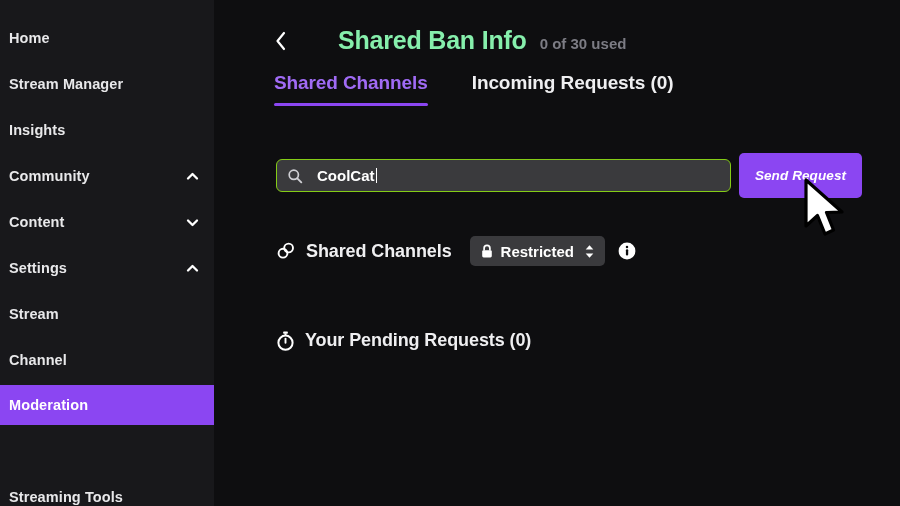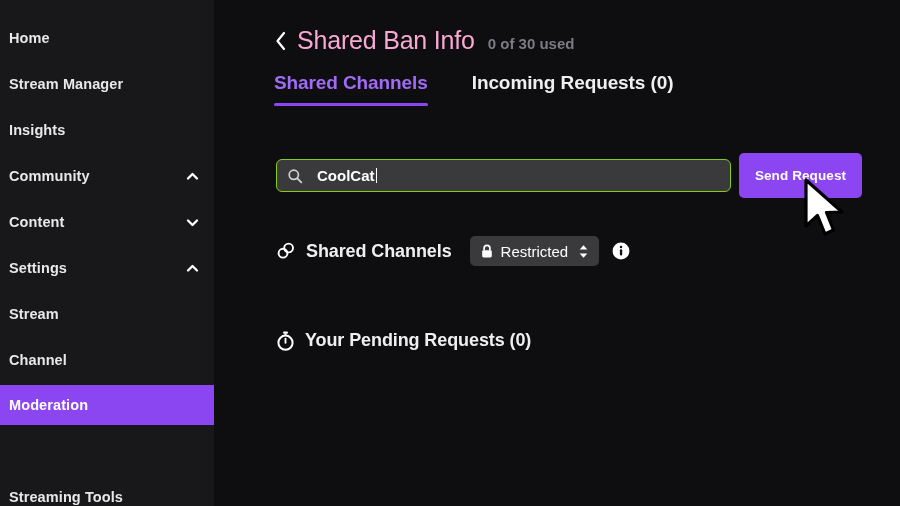--- a/index.html
+++ b/index.html
@@ -79,24 +79,25 @@
   #back-chevron {
     width: 13px;
     height: 22px;
     margin-right: 10px;
     position: relative;
     top: 3px;
     flex: none;
   }
   #page-title {
     font-size: 25px;
-    font-weight: 400;
+    font-weight: 700;
     letter-spacing: -0.2px;
-    color: #f9a8d4;
-    white-space: nowrap;
+    color: #86efac;
+    white-space: nowrap;
+    margin-left: 41px;
   }
   #usage-counter {
     font-size: 15px;
     font-weight: 600;
     color: #7c7c84;
     margin-left: 13px;
     white-space: nowrap;
   }
 
   #tabs {
@@ -170,20 +171,21 @@
     color: #ffffff;
     font-family: "Liberation Sans", sans-serif;
     font-size: 13.5px;
     font-weight: 700;
     letter-spacing: 0.1px;
     cursor: pointer;
     display: flex;
     align-items: center;
     justify-content: center;
     white-space: nowrap;
+    font-style: italic;
   }
 
   
   #shared-channels-row {
     position: absolute;
     left: 62px;
     top: 236px;
     display: flex;
     align-items: center;
   }
@@ -202,21 +204,21 @@
     background: #3a3a3d;
     border-radius: 5px;
     display: flex;
     align-items: center;
     padding: 0 10px;
     cursor: pointer;
   }
   #lock-icon { width: 14px; height: 15px; flex: none; }
   #visibility-value {
     font-size: 15px;
-    font-weight: 400;
+    font-weight: 700;
     color: #ffffff;
     margin: 0 10px 0 7px;
     white-space: nowrap;
   }
   #updown-icon { width: 11px; height: 15px; flex: none; }
   #info-icon {
     margin-left: 13px;
     width: 18px;
     height: 18px;
     flex: none;

